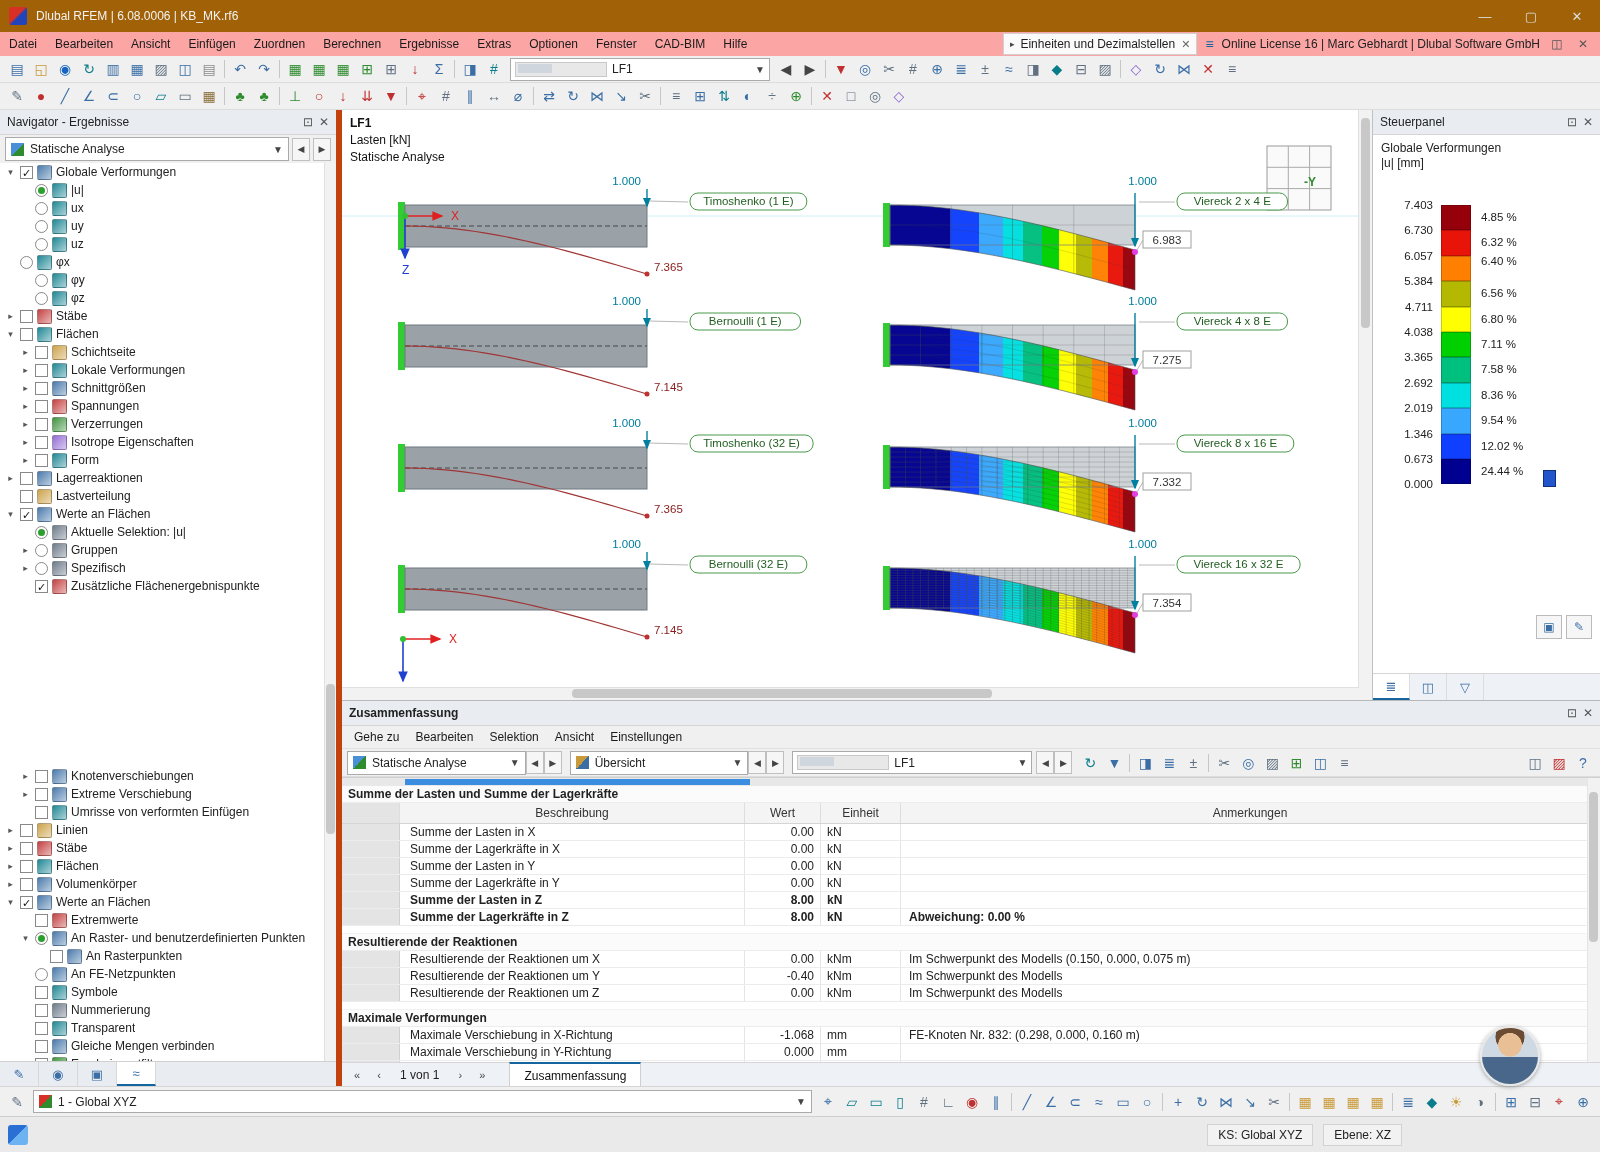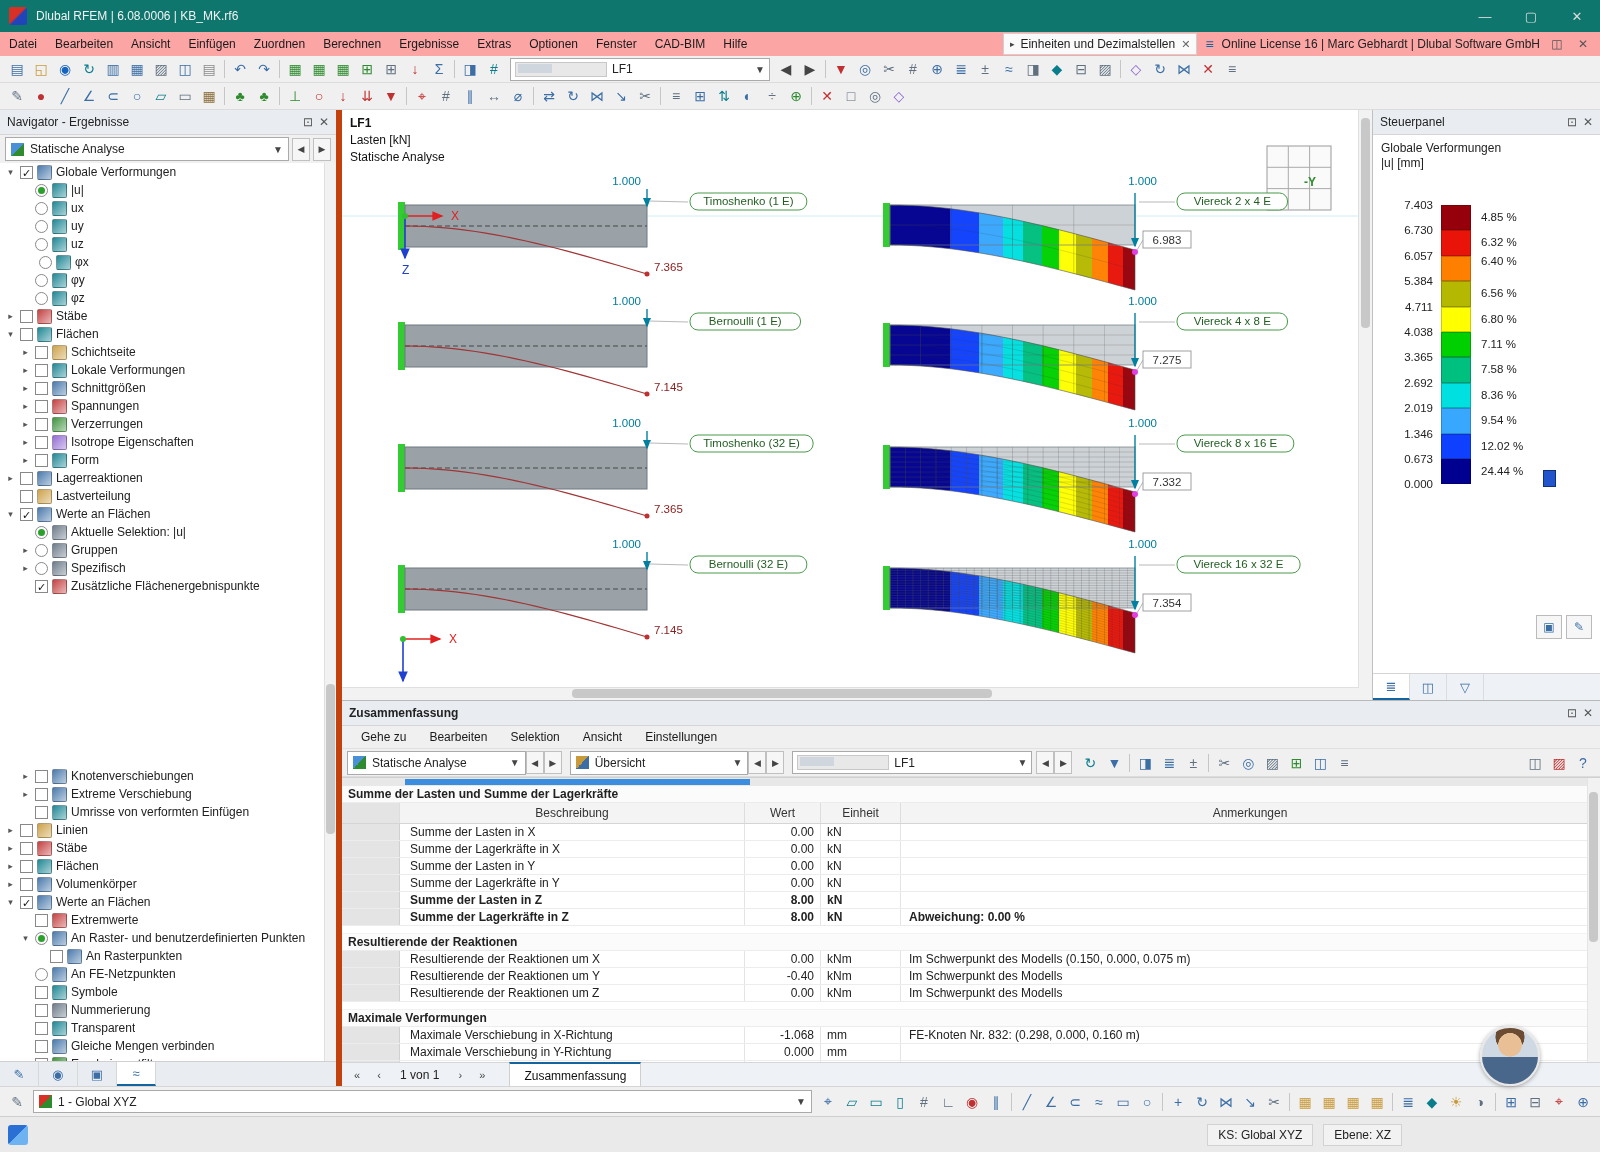--- a/index.html
+++ b/index.html
@@ -1,20 +1,20 @@
 <!DOCTYPE html>
 <html><head>
 <meta charset="utf-8">
 <style>
   html,body{margin:0;padding:0;background:#d4d4d4;}
   body{font-family:"Liberation Sans",sans-serif;font-size:12px;color:#222;}
   #app{position:relative;width:1600px;height:1152px;background:#f0f0f0;overflow:hidden;}
 
   
-  .titlebar{position:absolute;left:0;top:0;width:1600px;height:32px;background:#0f766e;color:#fff;display:flex;align-items:center;}
+  .titlebar{position:absolute;left:0;top:0;width:1600px;height:32px;background:#a16207;color:#fff;display:flex;align-items:center;}
   .app-logo{width:18px;height:18px;margin:0 9px;border-radius:2px;background:linear-gradient(135deg,#d93025 0 46%,#2244bb 54% 100%);}
   .title-text{font-size:12px;color:#f2f2f2;}
   .win-btns{margin-left:auto;display:flex;height:100%;}
   .win-btn{width:46px;height:100%;display:flex;align-items:center;justify-content:center;font-size:13px;color:#ddd;}
 
   
   .menubar{position:absolute;left:0;top:32px;width:1600px;height:24px;background:#fca5a5;border-bottom:1px solid #dcdcdc;display:flex;align-items:center;}
   .menu-item{padding:0 9px;height:100%;display:flex;align-items:center;color:#1a1a1a;}
   .menu-right{margin-left:auto;display:flex;align-items:center;gap:8px;padding-right:8px;}
   .notice-chip{display:flex;align-items:center;gap:6px;background:#fafafa;border:1px solid #d0d0d0;height:20px;padding:0 6px;}
@@ -79,21 +79,21 @@
   .sp-btns{position:absolute;right:8px;bottom:34px;display:flex;gap:4px;}
   .sp-btn{width:24px;height:22px;border:1px solid #bbb;background:#f6f6f6;display:flex;align-items:center;justify-content:center;color:#3a6ea5;}
   .sp-tabs{height:26px;flex:none;display:flex;background:#eef1f5;border-top:1px solid #d5d5d5;}
   .sp-tab{width:36px;display:flex;align-items:center;justify-content:center;color:#3a6ea5;border-right:1px solid #dcdcdc;font-size:13px;}
   .sp-tab.active{background:#fff;border-bottom:2px solid #1464a0;}
 
   
   #summary{position:absolute;left:342px;top:700px;width:1258px;height:386px;background:#f0f0f0;border-top:1px solid #b8b8b8;display:flex;flex-direction:column;box-sizing:border-box;}
   #summary .panel-header{background:#e9edf2;}
   .sum-menu{height:22px;flex:none;display:flex;align-items:center;padding:0 4px;border-bottom:1px solid #e0e0e0;}
-  .sum-menu .menu-item{padding:0 8px;margin-left:7px;}
+  .sum-menu .menu-item{padding:0 8px;}
   .sum-toolbar{height:27px;flex:none;display:flex;align-items:center;padding:0 5px;border-bottom:1px solid #dcdcdc;}
   .sum-toolbar .spacer{flex:1;}
   #sum-table{flex:1;background:#fff;overflow:hidden;position:relative;border-top:1px solid #d0d0d0;}
   .bluebar{height:8px;background:#e8e8e8;position:relative;}
   .bluebar .bthumb{position:absolute;left:63px;top:1px;width:345px;height:6px;background:#3b8de0;}
   .srow{display:grid;grid-template-columns:58px 345px 76px 80px 1fr;height:16px;line-height:16px;border-bottom:1px solid #ececec;}
   .srow .handle{background:#e4e4e4;border-right:1px solid #d0d0d0;}
   .srow .c-desc{padding-left:10px;border-right:1px solid #e4e4e4;overflow:hidden;white-space:nowrap;}
   .srow .c-wert{text-align:right;padding-right:6px;border-right:1px solid #e4e4e4;}
   .srow .c-einh{padding-left:6px;border-right:1px solid #e4e4e4;}
@@ -314,21 +314,21 @@
             <span class="tradio"></span>
             <span class="ticon" style="background: linear-gradient(135deg, rgb(10, 125, 140), rgb(255, 255, 255) 160%);"></span>
             <span class="tlabel">uy</span>
           </div>
           <div class="trow" style="padding-left: 20px;">
             <span class="texp"></span>
             <span class="tradio"></span>
             <span class="ticon" style="background: linear-gradient(135deg, rgb(10, 125, 140), rgb(255, 255, 255) 160%);"></span>
             <span class="tlabel">uz</span>
           </div>
-          <div class="trow" style="padding-left: 24px;">
+          <div class="trow" style="padding-left: 5px;">
             <span class="texp"></span>
             <span class="tradio"></span>
             <span class="ticon" style="background: linear-gradient(135deg, rgb(10, 125, 140), rgb(255, 255, 255) 160%);"></span>
             <span class="tlabel">φx</span>
           </div>
           <div class="trow" style="padding-left: 20px;">
             <span class="texp"></span>
             <span class="tradio"></span>
             <span class="ticon" style="background: linear-gradient(135deg, rgb(10, 125, 140), rgb(255, 255, 255) 160%);"></span>
             <span class="tlabel">φy</span>

